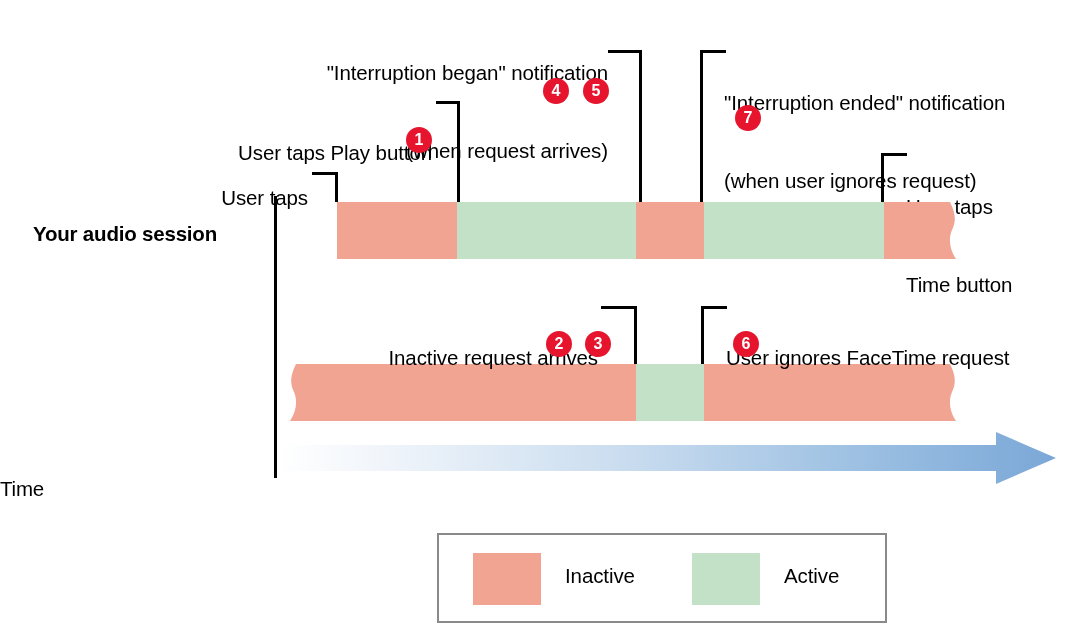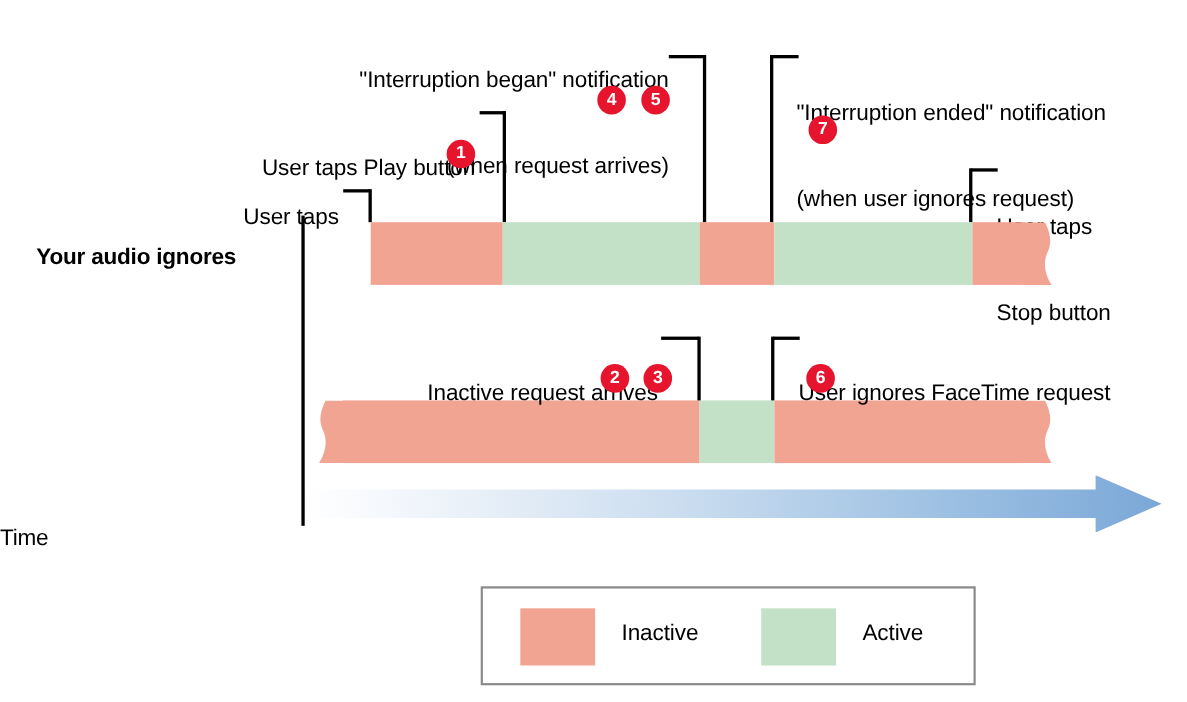--- a/index.html
+++ b/index.html
@@ -183,30 +183,30 @@
   <div class="anno right" style="left:178px; top:133px; width:130px;">
     <div>User taps</div>
   </div>
   <div class="leader" style="left:312px; top:172px; width:26px; height:30px;">
     <div class="h" style="left:0px; width:25px;"></div>
     <div class="v" style="left:23px;"></div>
   </div>
 
   <div class="anno" style="left:906px; top:142px; width:170px;">
     <div>User taps</div>
-    <div>Stop button</div>
+    <div>Time button</div>
   </div>
   <div class="leader" style="left:881px; top:153px; width:26px; height:49px;">
     <div class="h" style="left:2px; width:24px;"></div>
     <div class="v" style="left:0px;"></div>
   </div>
 
   <div id="vaxis"></div>
 
-  <div class="row-label" style="left:33px; top:222px;">Your audio ignores</div>
+  <div class="row-label" style="left:33px; top:222px;">Your audio session</div>
 
   <div class="bar-wrap" style="left:337px; top:202px; width:625px; height:57px;">
 
     <div class="seg inactive" style="left:0px;   width:120px;"></div>
     <div class="seg active" style="left:120px; width:179px;"></div>
     <div class="seg inactive" style="left:299px; width:68px;"></div>
     <div class="seg active" style="left:367px; width:180px;"></div>
     <div class="seg inactive" style="left:547px; width:48px;"></div>
 
     <svg class="abs" style="left:593px; top:0px;" width="32" height="57" viewBox="0 0 32 57">

